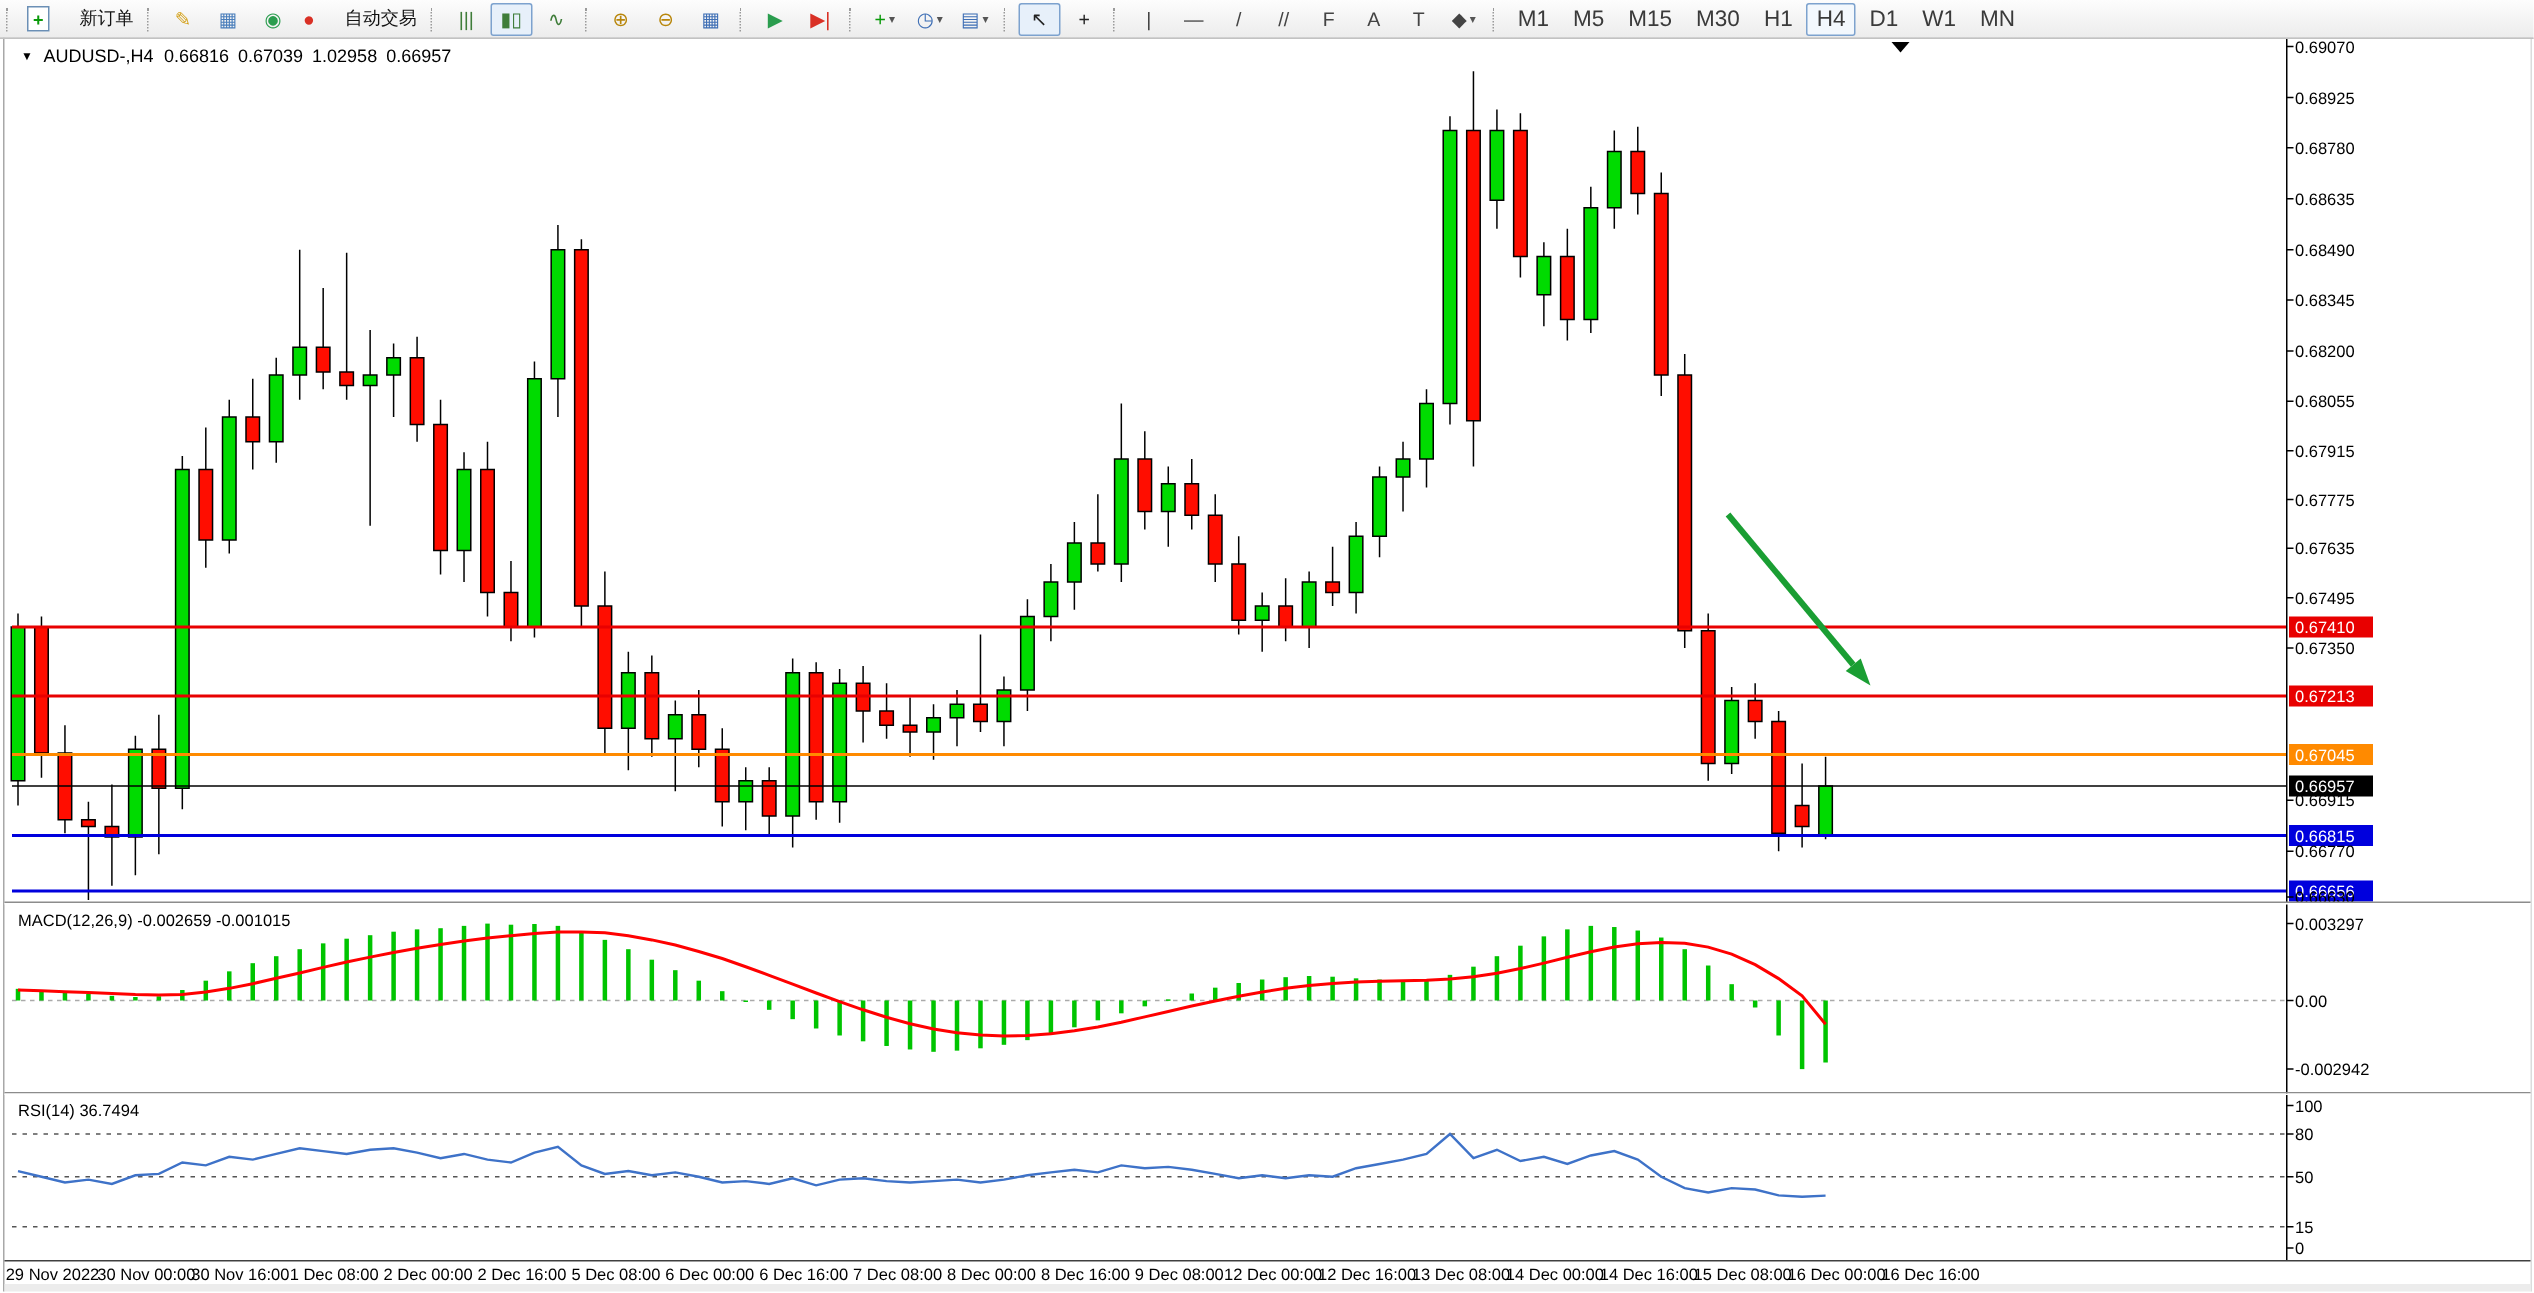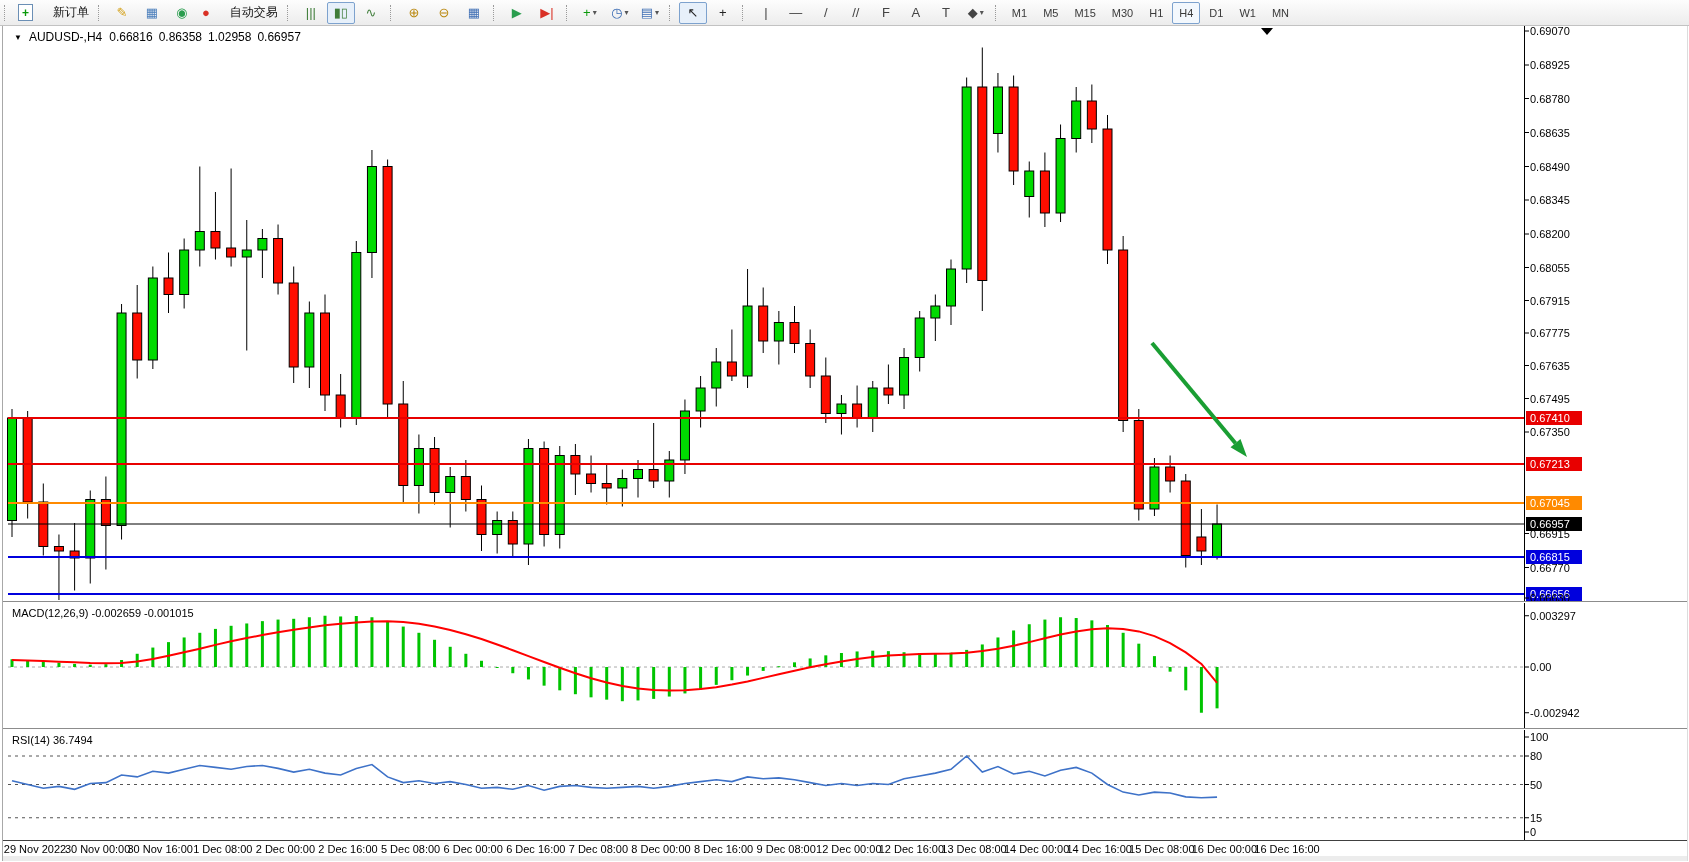--- a/index.html
+++ b/index.html
@@ -12,21 +12,21 @@
   .grip{width:5px;height:16px;margin:0 3px 0 4px;border-left:1px dotted #9a9a9a;}
   .tbtn{display:inline-flex;align-items:center;justify-content:center;height:20px;min-width:20px;
     padding:0 3px;margin:0 1px;border:1px solid transparent;border-radius:2px;cursor:default;}
   .tbtn.active{background:#e7f0fa;border-color:#7da2ce;}
   .tbtn .glyph{font-size:13px;line-height:13px;}
   .tbtn .doc{display:inline-flex;align-items:center;justify-content:center;width:13px;height:15px;
     background:#fff;border:1px solid #6b8fb5;font-size:12px;font-weight:bold;line-height:12px;}
   .tbtn .blabel{margin-left:20px;color:#111;}
   .tbtn .dd{font-size:8px;color:#555;margin-left:2px;}
   .tf{display:inline-flex;align-items:center;justify-content:center;height:20px;padding:0 6px;margin:0 1px;
-    font-size:11px;color:#3a3a3a;border:1px solid transparent;border-radius:2px;}
+    font-size:15px;color:#3a3a3a;border:1px solid transparent;border-radius:2px;}
   .tf.active{background:#f3f8fd;border-color:#7da2ce;}
   .tright{position:absolute;left:1532px;top:0;height:24px;display:flex;align-items:center;gap:12px;}
   .mag{position:relative;width:10px;height:10px;border:2px solid #b8860b;border-radius:50%;}
   .mag::after{content:"";position:absolute;width:7px;height:2px;background:#b8860b;
     right:-6px;bottom:-2px;transform:rotate(45deg);}
   .bubble{position:relative;width:15px;height:12px;background:#e8e8e8;border:1px solid #9a9a9a;border-radius:3px;}
   .badge{position:absolute;top:-5px;right:-7px;width:12px;height:12px;border-radius:50%;
     background:#e23c00;color:#fff;font-size:9px;line-height:12px;text-align:center;font-weight:bold;}
   
   .titlebar{position:absolute;left:14px;top:30px;z-index:4;font-size:12px;color:#000;
@@ -143,21 +143,21 @@
       <div class="tf">D1</div>
       <div class="tf">W1</div>
       <div class="tf">MN</div>
     </div>
 
   <div class="titlebar">
     <span class="tri">▼</span>
     <span>AUDUSD-,H4</span>
     <span style="display:flex;gap:6px;align-items:flex-end;">
       <span>0.66816</span>
-      <span>0.86358</span>
+      <span>0.67039</span>
       <span>1.02958</span>
       <span>0.66957</span>
     </span>
   </div>
 
   <div class="tright">
     <span class="mag"></span>
     <span class="bubble">
       <span class="badge">1</span>
     </span>

